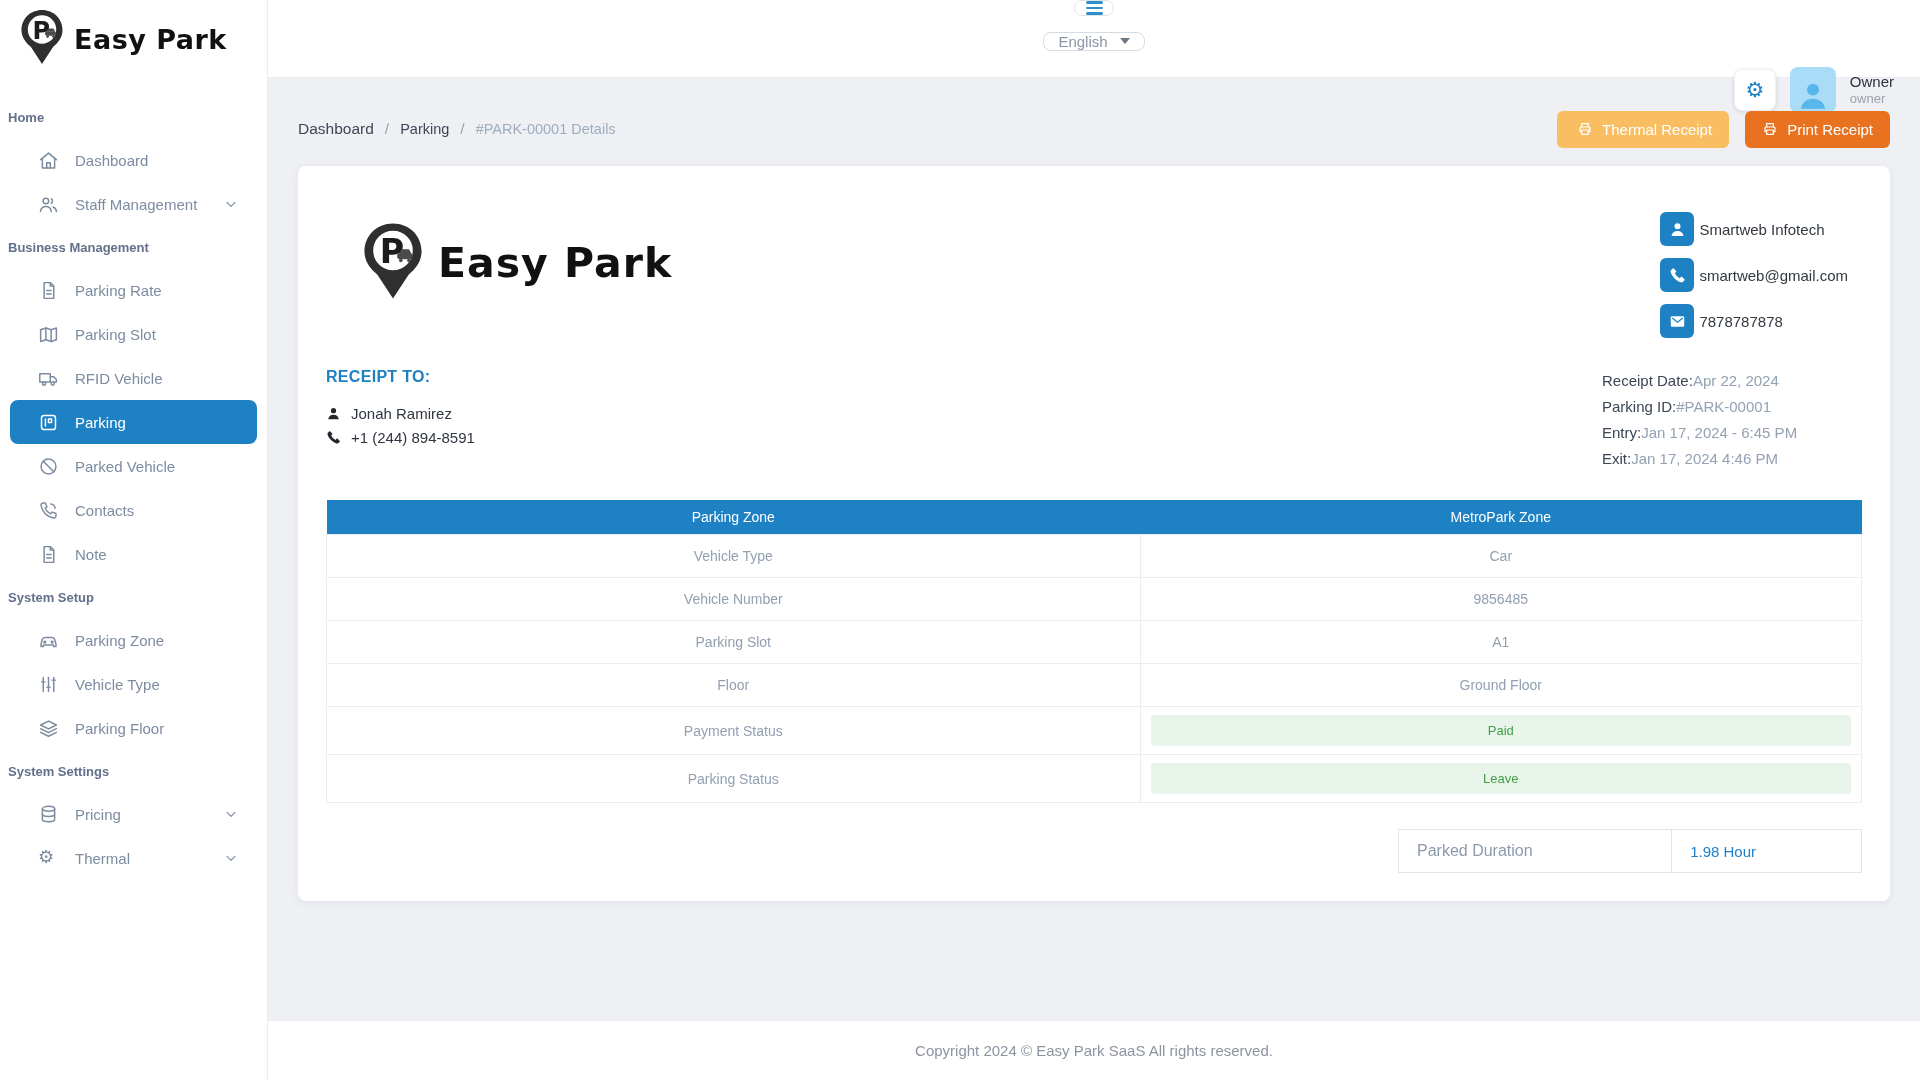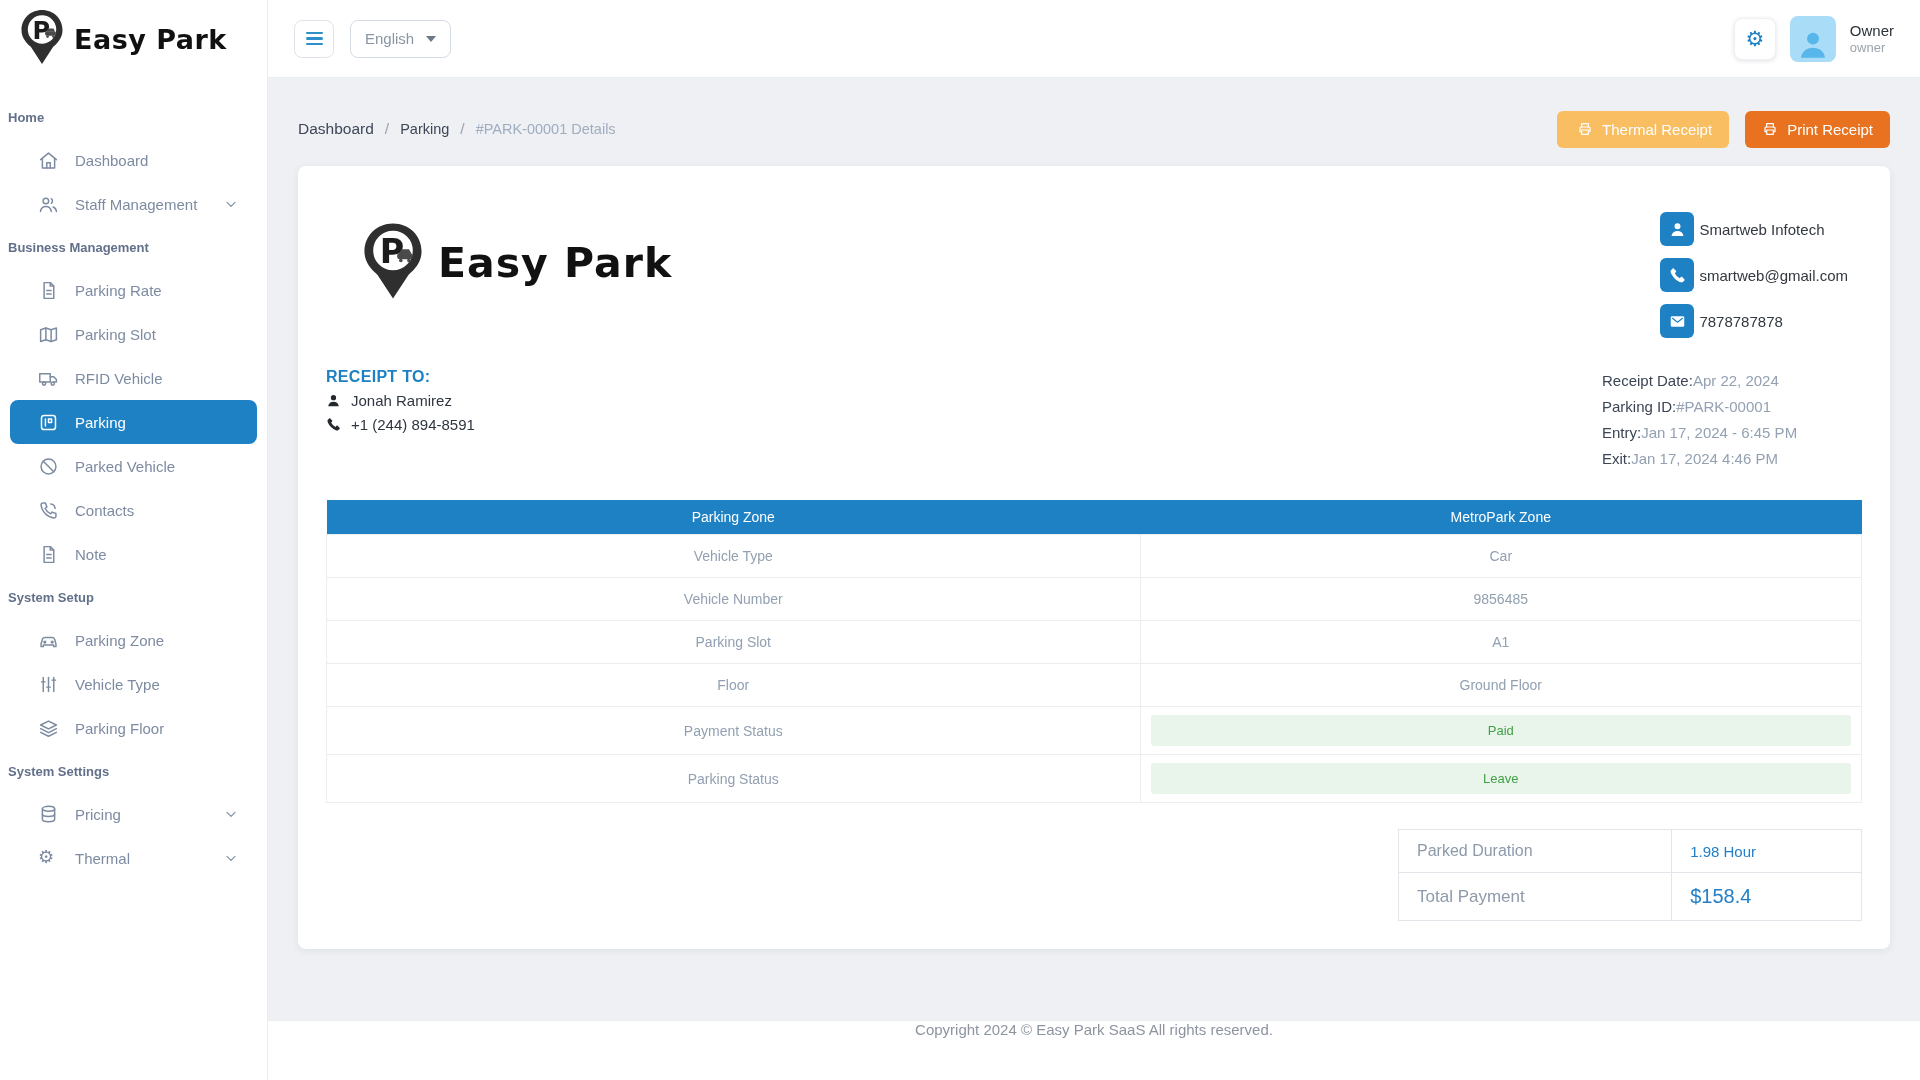--- a/index.html
+++ b/index.html
@@ -22,21 +22,21 @@
   .nav-item svg { width:21px; height:21px; stroke:currentColor; fill:none;
     stroke-width:1.7; stroke-linecap:round; stroke-linejoin:round; }
   .nav-item.active { background:#1e81c4; color:#fff; }
   .chev { margin-left:auto; display:flex; }
   .chev svg { width:16px; height:16px; }
   .gear-glyph { font-size:18px; line-height:1; }
 
   
   .main { flex:1; display:flex; flex-direction:column; height:100%; }
   .topbar { height:78px; background:#fff; border-bottom:1px solid #e9ecf1;
-    display:flex; align-items:center; padding:0 26px; gap:16px; }
+    display:flex; align-items:center; padding:0 26px; gap:16px;flex-direction:column; }
   .btn-ham { width:40px; height:38px; border:1px solid #dfe4ea; border-radius:8px; background:#fff;
     display:flex; flex-direction:column; align-items:center; justify-content:center; gap:3px; cursor:pointer; }
   .btn-ham span { display:block; width:17px; height:2.6px; background:#2f8fcb; border-radius:2px; }
   .lang-select { height:38px; border:1px solid #d6dce3; border-radius:8px; background:#fff;
     display:flex; align-items:center; gap:12px; padding:0 14px; color:#8a96a6; font-size:15px; cursor:pointer; }
   .caret { width:0; height:0; border-left:5px solid transparent; border-right:5px solid transparent;
     border-top:6px solid #6c7885; }
   .tb-right { margin-left:auto; display:flex; align-items:center; gap:14px; }
   .btn-gear { width:42px; height:42px; border-radius:8px; background:#fff; border:1px solid #eef1f4;
     box-shadow:0 1px 4px rgba(40,50,70,.14); display:flex; align-items:center; justify-content:center;
@@ -71,21 +71,21 @@
   .receipt-logo { margin-left:36px; margin-top:10px; display:flex; align-items:center; gap:14px; }
   .receipt-logo .brand-text-lg { font-weight:800; font-size:41px; color:#111; letter-spacing:1px;
     font-family:"DejaVu Sans","Liberation Sans",sans-serif; }
   .contact-list { display:flex; flex-direction:column; gap:12px; margin-right:14px; }
   .contact-item { display:flex; align-items:center; gap:5px; font-size:15px; color:#32383f; }
   .ci-icon { width:34px; height:34px; border-radius:6px; background:#1e81c4; color:#fff;
     display:flex; align-items:center; justify-content:center; }
   .ci-icon svg { width:17px; height:17px; }
   .row-mid { display:flex; justify-content:space-between; align-items:flex-start; margin-top:30px; }
   .rt-title { font-size:16px; font-weight:bold; color:#1e81c4; letter-spacing:.3px; }
-  .rt-line { display:flex; align-items:center; gap:10px; font-size:15px; color:#2f3640; margin-top:6px; }
+  .rt-line { display:flex; align-items:center; gap:10px; font-size:15px; color:#2f3640; margin-top:19px; }
   .rt-line svg { width:15px; height:15px; fill:#23282e; }
   .meta-block { width:252px; font-size:15px; line-height:26px; margin-right:8px; }
   .meta-label { color:#3c4554; margin-right:0; }
   .meta-val { color:#93a1b3; }
 
   
   table.ptable { width:100%; border-collapse:collapse; margin-top:28px; font-size:14px; }
   .ptable th { background:#1e81c4; color:#fff; font-weight:normal; padding:9px 6px; text-align:center; }
   .ptable th.c1, .ptable td.c1 { width:53%; }
   .ptable td { border:1px solid #ebedf0; text-align:center; color:#92a0b1; padding:13px 6px; }
@@ -94,21 +94,21 @@
     padding:8px 4px; border-radius:3px; }
 
   table.totals { width:464px; margin-left:auto; margin-top:26px; border-collapse:collapse;padding-left:40px; }
   .totals td { border:1px solid #e2e6ea; padding:12px 18px; }
   .totals td.t-label { width:59%; color:#8d9aab; font-size:16px; }
   .totals td.t-val { color:#2180c9; font-size:15px; }
   .totals tr.grand td.t-val { font-size:20px; }
   .totals tr.grand td.t-label { font-size:17px; }
 
   .footer { height:60px; background:#fff; border-top:1px solid #eceef2;
-    display:flex; align-items:flex-start; justify-content:center; color:#8d94a0; font-size:15px; }
+    display:flex; align-items:center; justify-content:center; color:#8d94a0; font-size:15px; }
 </style>
 </head>
 <body>
 
 <svg width="0" height="0" style="position:absolute">
   <defs>
     <g id="pin-logo">
       <path d="M22 1 C10.3 1 1.5 9.8 1.5 21 c0 7.4 4.3 12.6 9.3 16.8 L22 55 l11.2-17.2 c5-4.2 9.3-9.4 9.3-16.8 C42.5 9.8 33.7 1 22 1 Z" fill="#2f2f2f"></path>
       <circle cx="22" cy="20.5" r="15.5" fill="#fff"></circle>
       <circle cx="22" cy="20.5" r="15.5" fill="none" stroke="#2f2f2f" stroke-width="2.6"></circle>
@@ -475,24 +475,20 @@
             </tr>
           </tbody>
         </table>
 
         <table class="totals">
           <tbody>
             <tr>
               <td class="t-label">Parked Duration</td>
               <td class="t-val">1.98 Hour</td>
             </tr>
-            <tr class="grand">
-              <td class="t-label">Total Payment</td>
-              <td class="t-val">$158.4</td>
-            </tr>
           </tbody>
         </table>
 
       </div>
     </div>
 
     <footer class="footer">
       <span>Copyright 2024 © Easy Park SaaS All rights reserved.</span>
     </footer>
   </div>

